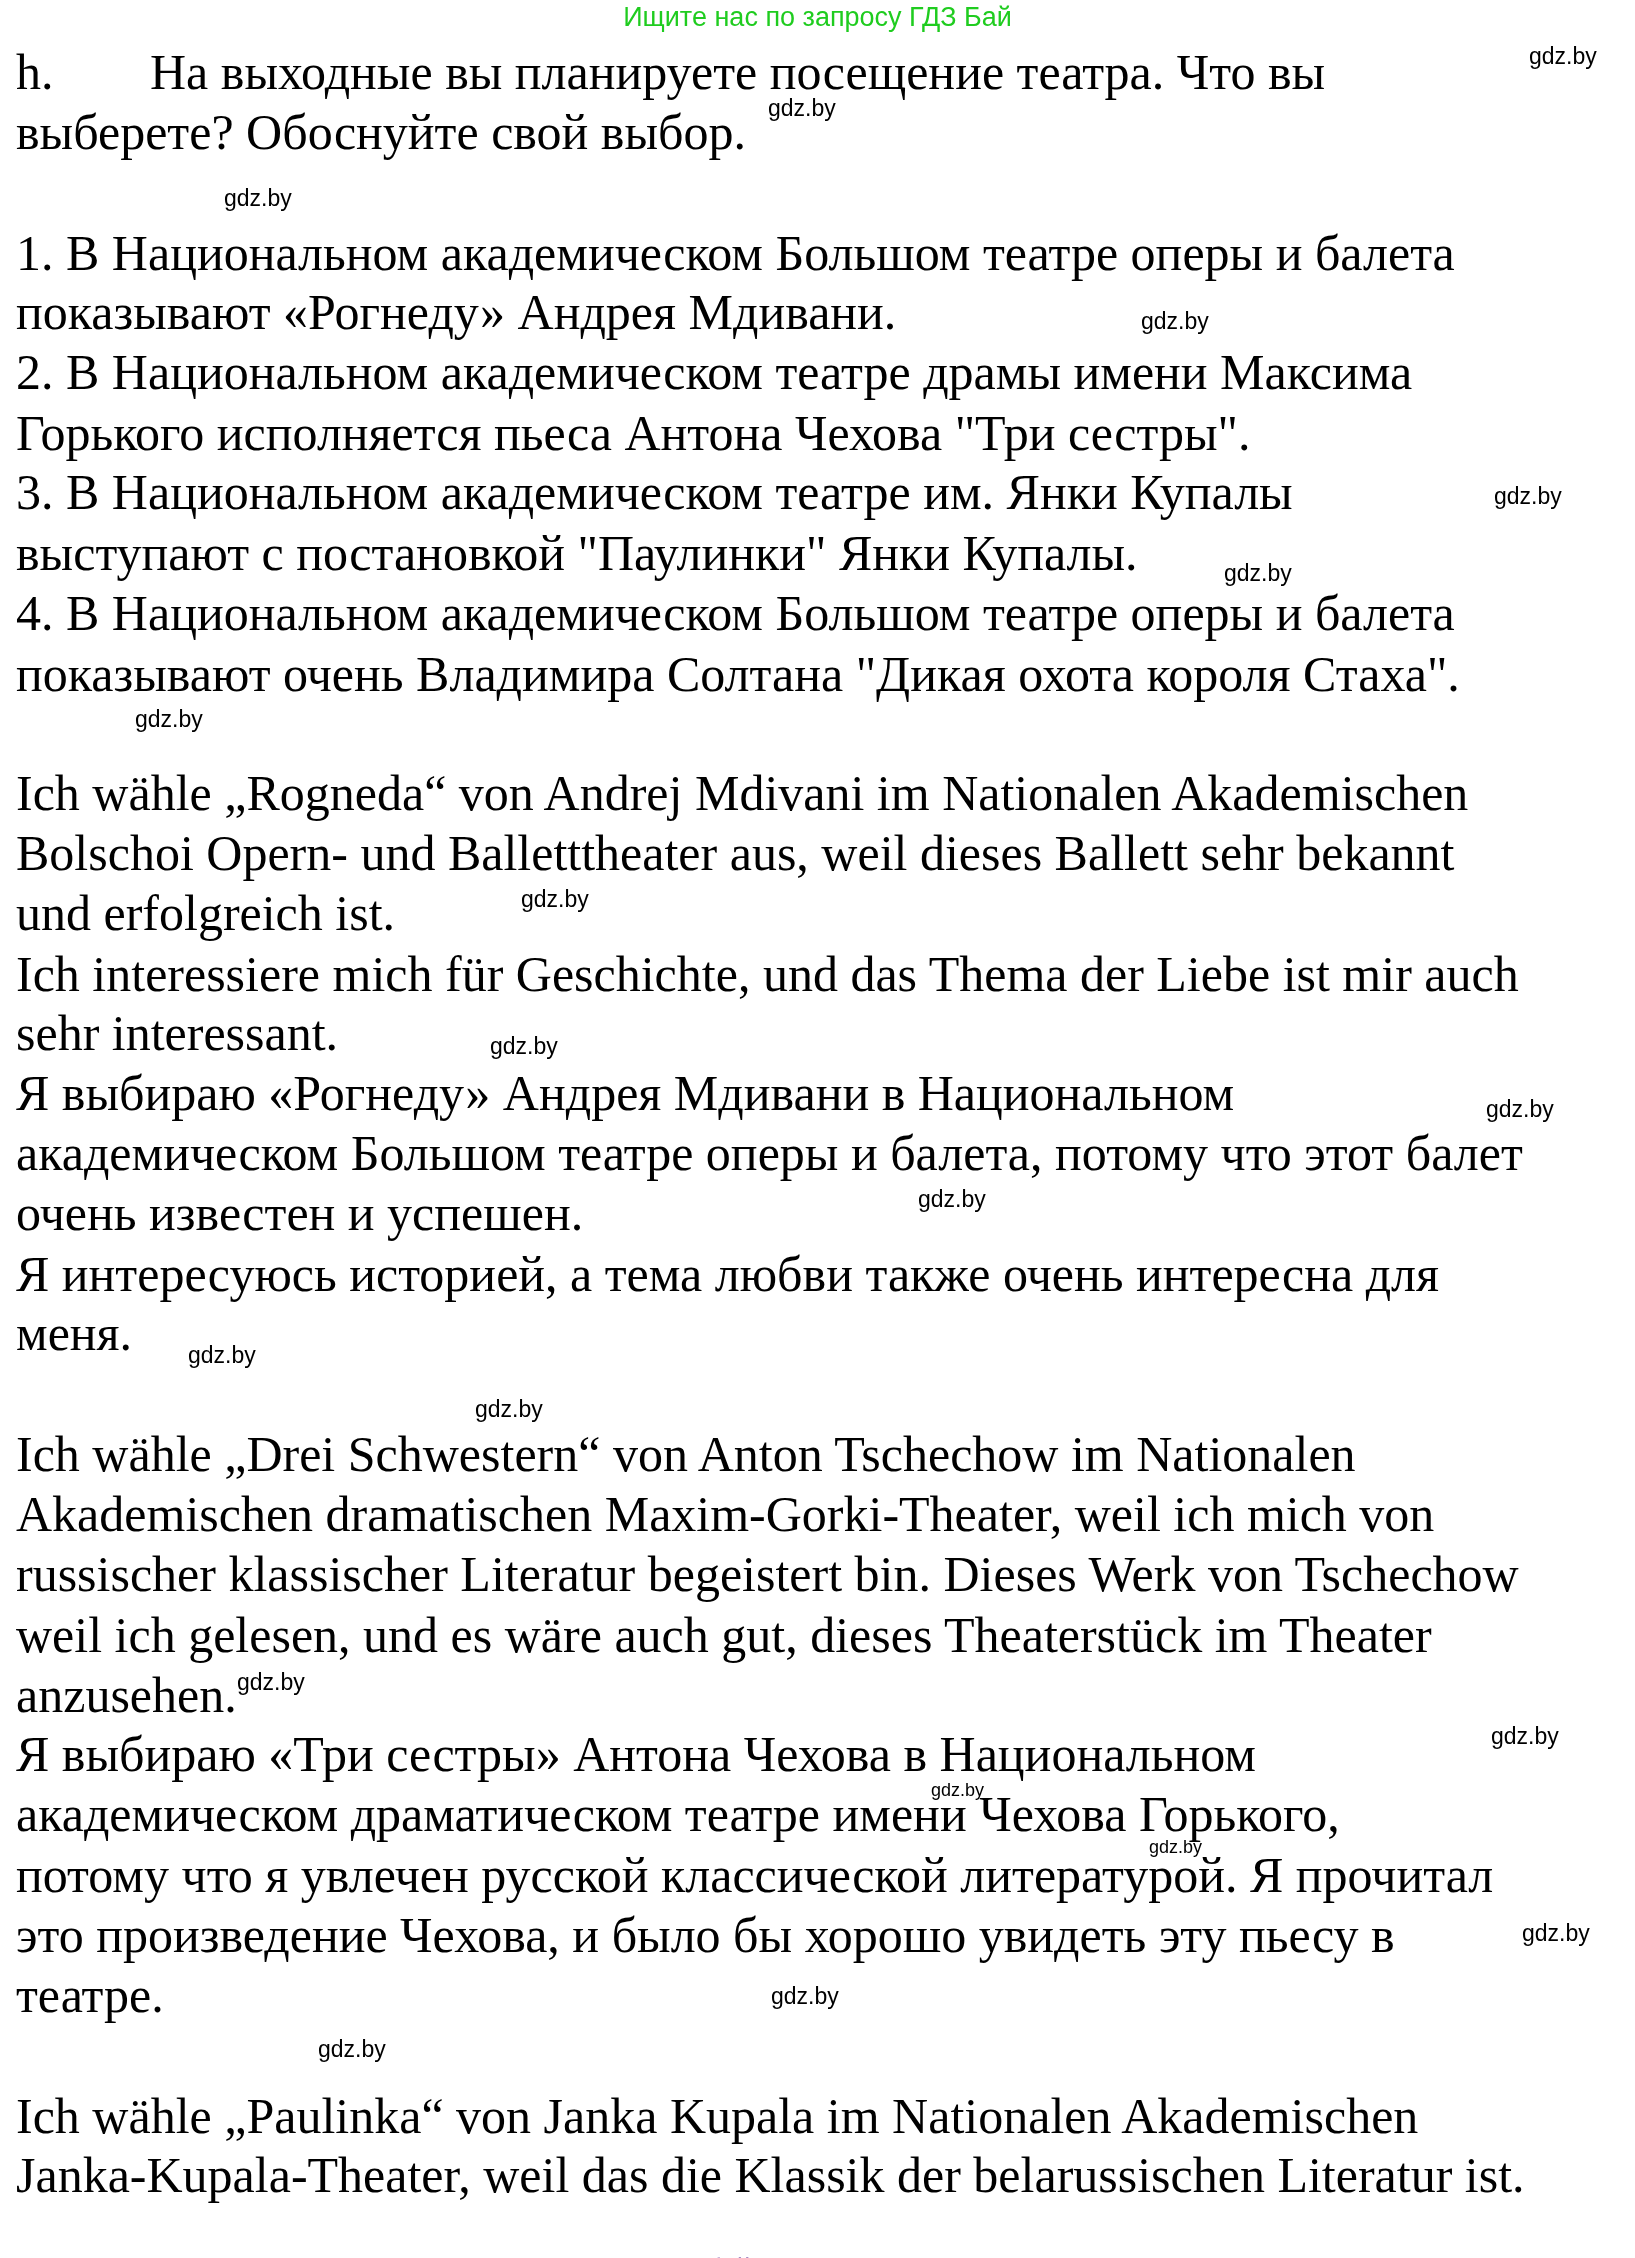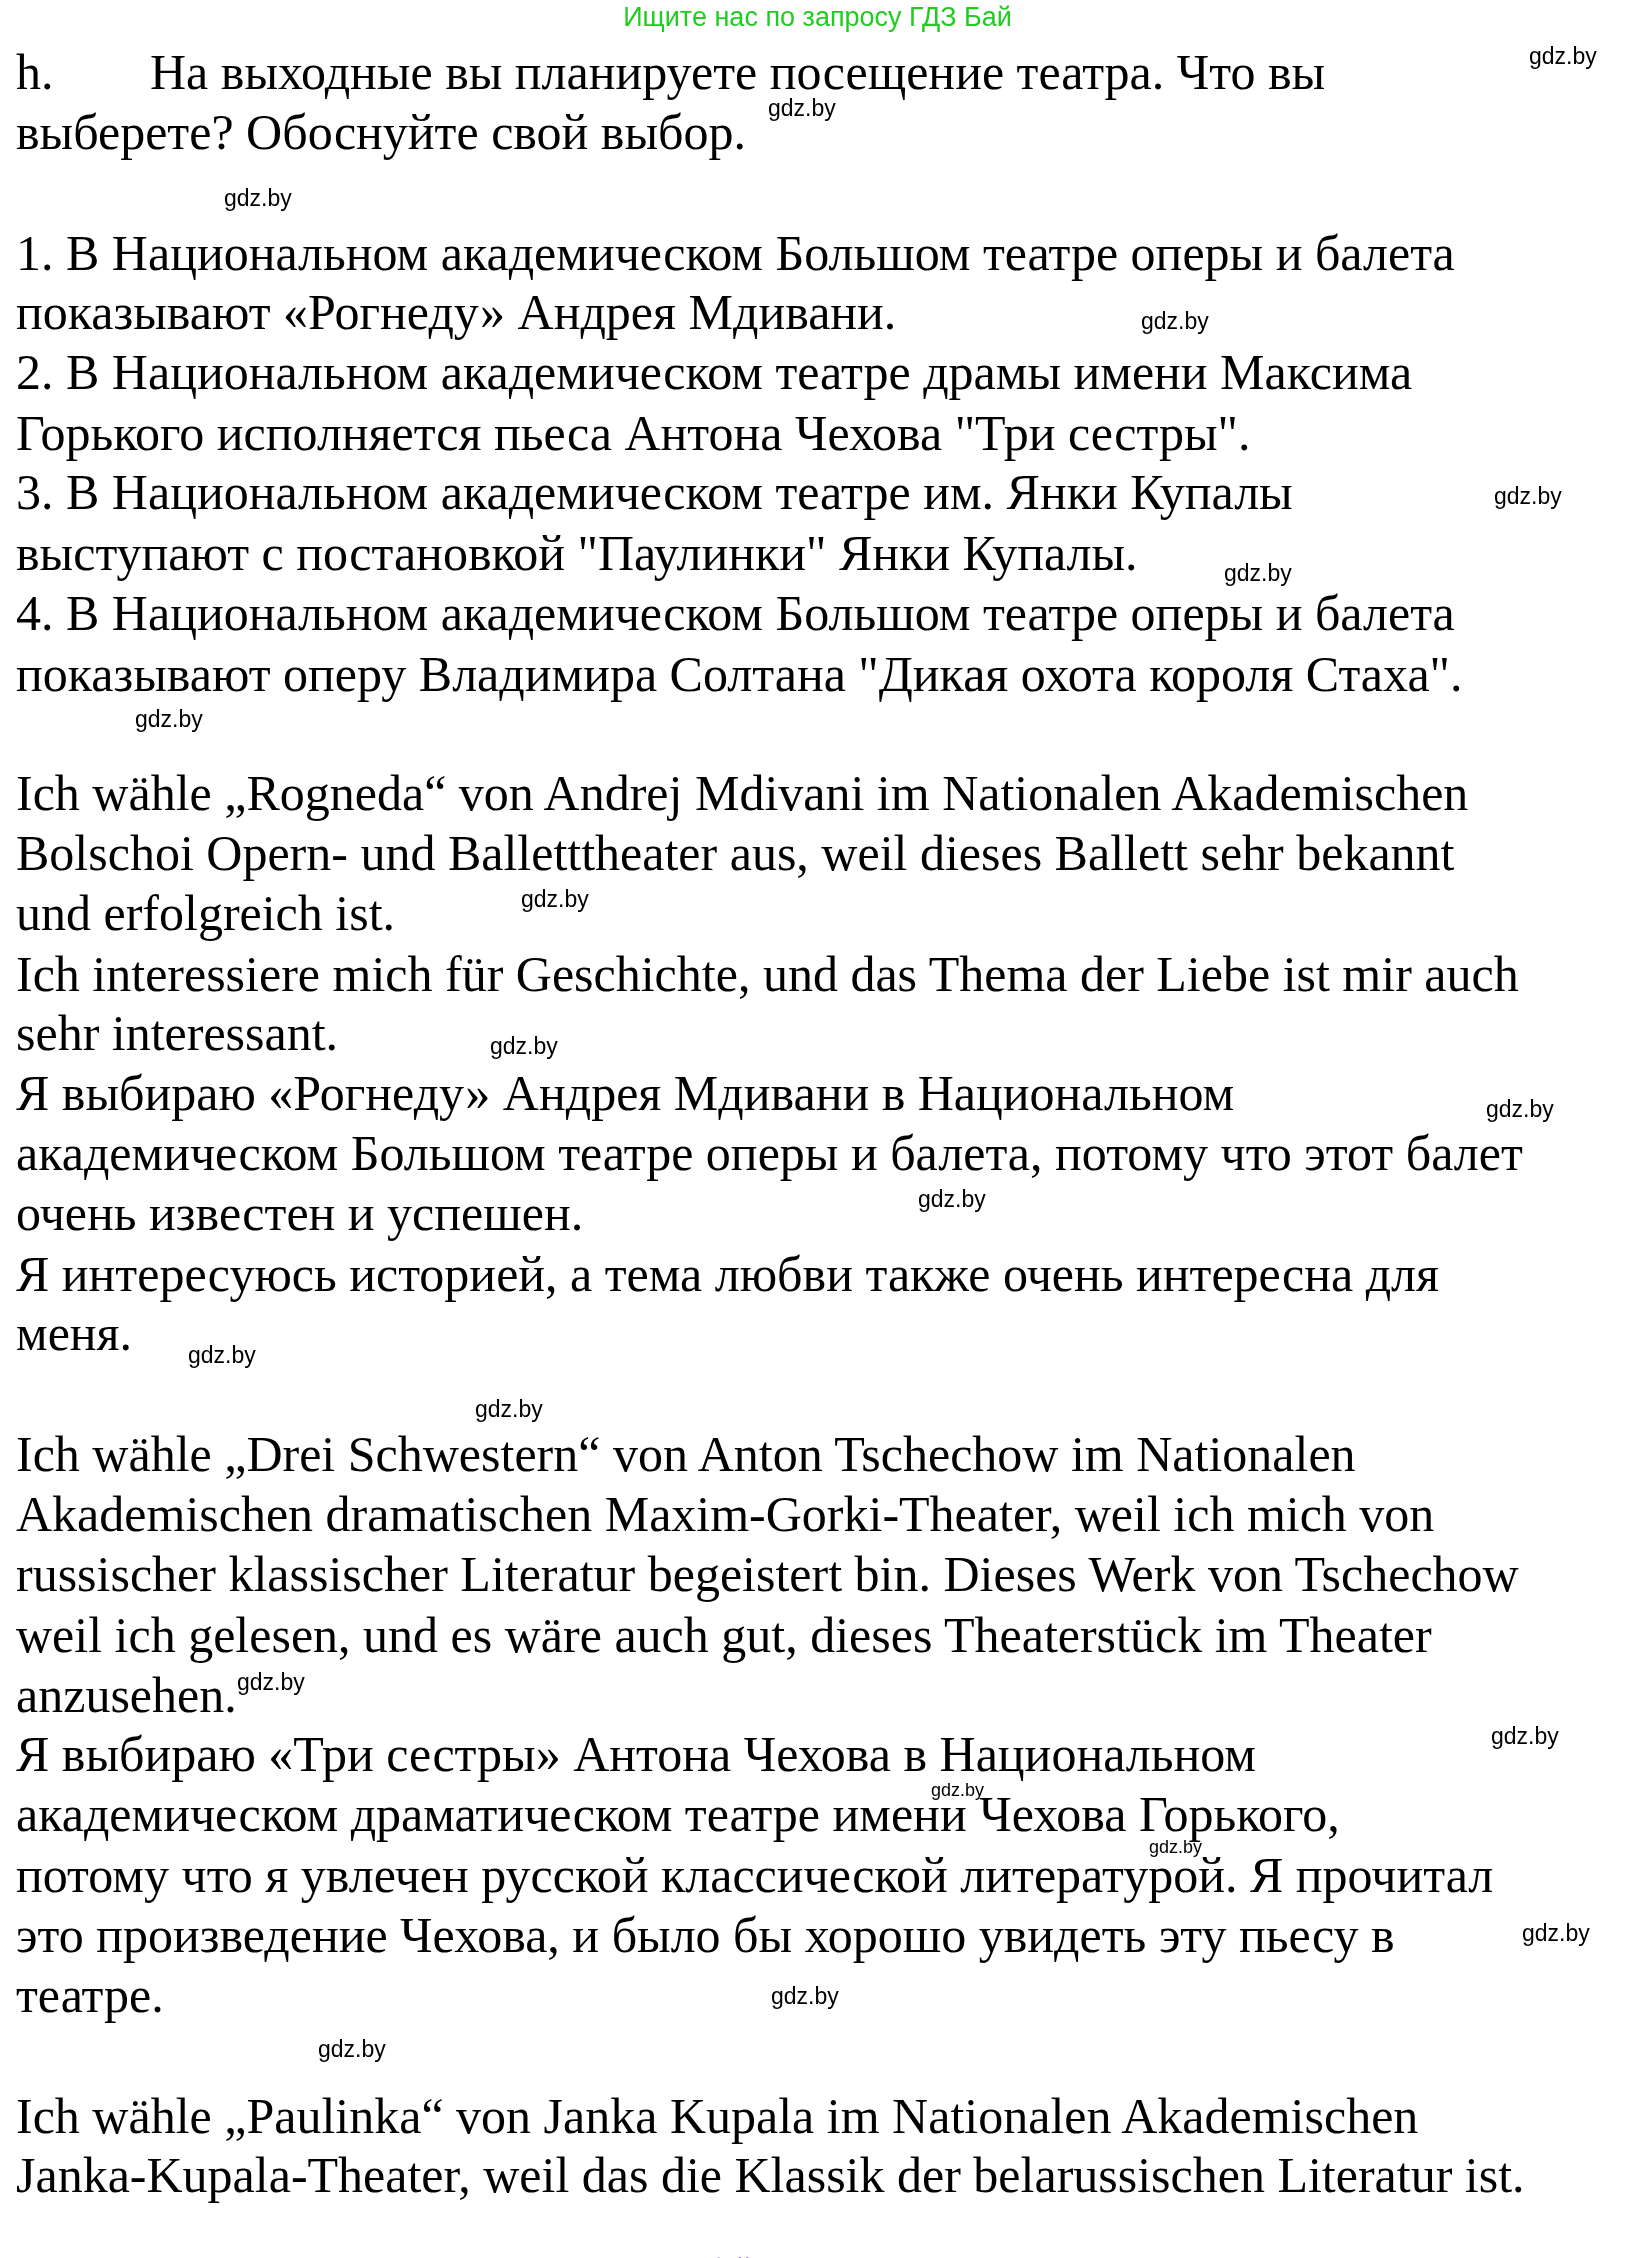--- a/index.html
+++ b/index.html
@@ -91,21 +91,21 @@
   <div class="line task-first-line" style="top:47px">На выходные вы планируете посещение театра. Что вы</div>
   <div class="line" style="top:107px">выберете? Обоснуйте свой выбор.</div>
 
   <div class="line" style="top:228px">1. В Национальном академическом Большом театре оперы и балета</div>
   <div class="line" style="top:287px">показывают «Рогнеду» Андрея Мдивани.</div>
   <div class="line" style="top:347px">2. В Национальном академическом театре драмы имени Максима</div>
   <div class="line" style="top:408px">Горького исполняется пьеса Антона Чехова "Три сестры".</div>
   <div class="line" style="top:467px">3. В Национальном академическом театре им. Янки Купалы</div>
   <div class="line" style="top:528px">выступают с постановкой "Паулинки" Янки Купалы.</div>
   <div class="line" style="top:588px">4. В Национальном академическом Большом театре оперы и балета</div>
-  <div class="line" style="top:649px">показывают оперу Владимира Солтана "Дикая охота короля Стаха".</div>
+  <div class="line" style="top:649px">показывают очень Владимира Солтана "Дикая охота короля Стаха".</div>
 
   <div class="line" style="top:768px">Ich wähle „Rogneda“ von Andrej Mdivani im Nationalen Akademischen</div>
   <div class="line" style="top:828px">Bolschoi Opern- und Balletttheater aus, weil dieses Ballett sehr bekannt</div>
   <div class="line" style="top:888px">und erfolgreich ist.</div>
   <div class="line" style="top:949px">Ich interessiere mich für Geschichte, und das Thema der Liebe ist mir auch</div>
   <div class="line" style="top:1008px">sehr interessant.</div>
   <div class="line" style="top:1068px">Я выбираю «Рогнеду» Андрея Мдивани в Национальном</div>
   <div class="line" style="top:1128px">академическом Большом театре оперы и балета, потому что этот балет</div>
   <div class="line" style="top:1188px">очень известен и успешен.</div>
   <div class="line" style="top:1249px">Я интересуюсь историей, а тема любви также очень интересна для</div>

